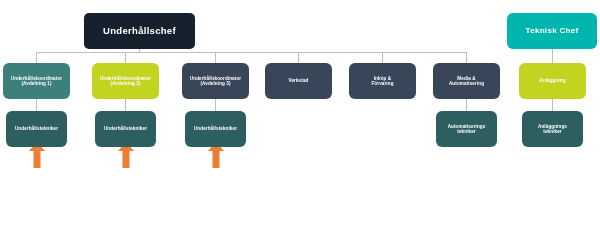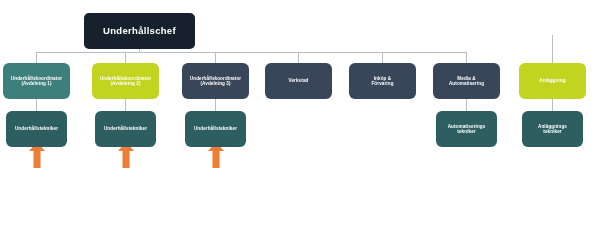--- a/index.html
+++ b/index.html
@@ -113,20 +113,23 @@
   <div class="line v" style="left:215px; top:97px;  height:14px;"></div>
   <div class="line v" style="left:466px; top:97px;  height:14px;"></div>
 
   <div class="line v" style="left:552px; top:35px; height:28px;"></div>
   <div class="line v" style="left:552px; top:97px; height:14px;"></div>
 
   <div class="node root" style="left:84px; top:13px; width:111px; height:22px;">
     <span>Underhållschef</span>
   </div>
 
+  <div class="node teal-bright" style="left:507px; top:13px; width:90px; height:22px;">
+    <span>Teknisk Chef</span>
+  </div>
 
   <div class="node teal-mid" style="left:3px; top:63px; width:67px; height:34px;">
     <div>
       <div>Underhållskoordinator</div>
       <div>(Avdelning 1)</div>
     </div>
   </div>
 
   <div class="node lime" style="left:92px; top:63px; width:67px; height:34px;">
     <div>

